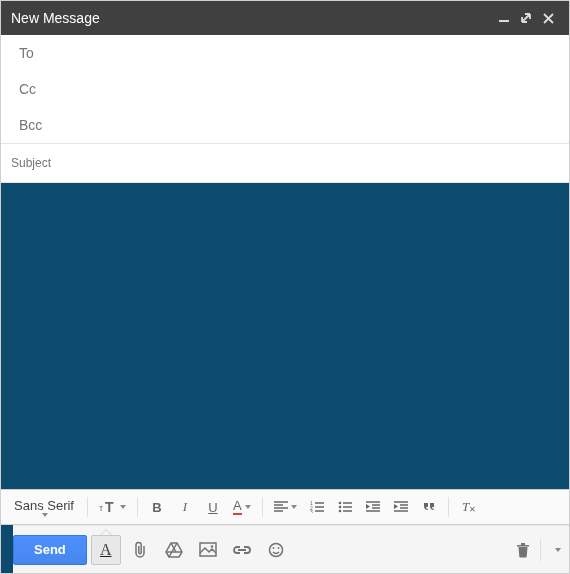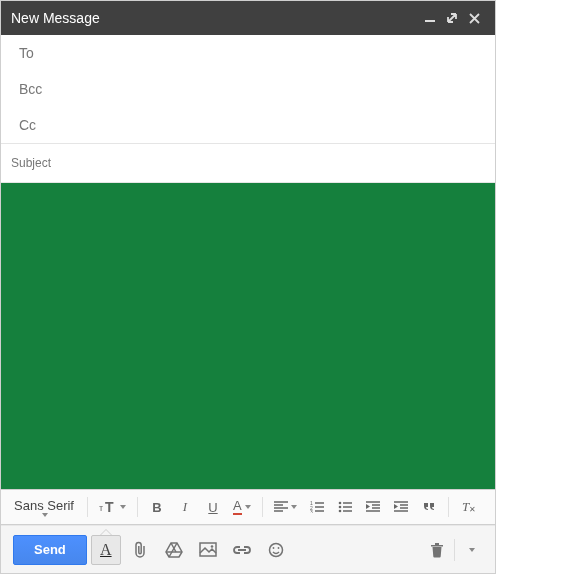--- a/index.html
+++ b/index.html
@@ -1,34 +1,34 @@
 <!DOCTYPE html>
 <html><head>
 <meta charset="utf-8">
 <style>
   * { box-sizing: border-box; margin: 0; padding: 0; }
   body { font-family: Arial, sans-serif; background: #fff; width: 570px; height: 574px; overflow: hidden; position: relative; }
-  .compose { width: 496px; height: 574px; background: #15803d; border: 1px solid #cfcfcf; display: flex; flex-direction: column; }
+  .compose { width: 570px; height: 574px; background: #0c4a6e; border: 1px solid #cfcfcf; display: flex; flex-direction: column; }
   .header { background: #404040; color: #fff; height: 34px; display: flex; align-items: center; padding: 0 10px; font-size: 14px; }
   .header .title { flex: 1; font-weight: normal; }
   .header .wicon { width: 22px; text-align: center; color: #dcdcdc; cursor: pointer; font-size: 13px; }
   .header .wicon svg { display: block; margin: 0 auto; }
   .fields { background: #fff; }
   .field-row { padding: 10px 18px; color: #777; font-size: 14px; display: flex; align-items: center; }
   .field-row input { border: none; outline: none; font-size: 12px; color: #222; width: 100%; }
   .field-row input::placeholder { color: #777; }
   .divider { border: none; border-top: 1px solid #e5e5e5; }
   .body-area { flex: 1; padding: 6px 8px; }
   .body-area .editor { width: 100%; height: 100%; border: none; outline: none; resize: none; font-size: 13px; }
   .format-bar { border-top: 1px solid #cfcfcf; border-bottom: 1px solid #cfcfcf; background: #fafafa; height: 36px; display: flex; align-items: center; padding: 0 6px; gap: 2px; position: relative; }
   .fbtn { height: 26px; min-width: 26px; padding: 0 4px; display: flex; align-items: center; justify-content: center; color: #666; cursor: pointer; border: 1px solid transparent; border-radius: 2px; font-size: 13px; }
   .fbtn .caret { margin-left: 3px; }
   .font-sel { font-size: 13px; color: #444; padding: 0 6px; flex-direction: column; }
   .sep { width: 1px; height: 20px; background: #e0e0e0; margin: 0 4px; }
-  .action-bar { height: 48px; display: flex; align-items: center; padding: 0 12px; background: #f5f5f5; border-top: 1px solid #e8e8e8; }
+  .action-bar { height: 48px; display: flex; align-items: center; padding: 0 0; background: #f5f5f5; border-top: 1px solid #e8e8e8; margin-left: 12px; }
   .send-btn { background: #4d90fe; background: linear-gradient(#4d90fe,#4787ed); color: #fff; border: 1px solid #3079ed; font-weight: bold; font-size: 13px; padding: 0 20px; height: 30px; border-radius: 2px; cursor: pointer; }
   .abtn { width: 30px; height: 30px; display: flex; align-items: center; justify-content: center; color: #737373; cursor: pointer; border-radius: 2px; margin-left: 4px; position: relative; }
   .abtn.active { background: #e8e8e8; border: 1px solid #c6c6c6; }
   .abtn.active::before { content:""; position:absolute; top:-7px; left:50%; transform:translateX(-50%); width:0; height:0; border-left:6px solid transparent; border-right:6px solid transparent; border-bottom:6px solid #cfcfcf; }
   .abtn.active::after { content:""; position:absolute; top:-6px; left:50%; transform:translateX(-50%); width:0; height:0; border-left:5px solid transparent; border-right:5px solid transparent; border-bottom:5px solid #f5f5f5; }
   .spacer { flex: 1; }
   .caret { width: 0; height: 0; border-left: 3px solid transparent; border-right: 3px solid transparent; border-top: 4px solid #888; display: inline-block; }
   .ul-a { font-family: "Times New Roman", serif; font-size: 16px; color: #444; text-decoration: underline; text-decoration-color: #222; }
   .red-under { border-bottom: 2px solid #d14836; padding-bottom: 1px; line-height: 1; display:inline-block; }
 </style>
@@ -54,24 +54,24 @@
           <path d="M1 1 L10 10 M10 1 L1 10"></path>
         </svg>
     </div>
   </div>
 
   <div class="fields">
     <div class="field-row">
       <span>To</span>
     </div>
     <div class="field-row">
+      <span>Cc</span>
+    </div>
+    <div class="field-row">
       <span>Bcc</span>
-    </div>
-    <div class="field-row">
-      <span>Cc</span>
     </div>
     <hr class="divider">
     <div class="field-row" style="padding:12px 10px;">
       <input type="text" placeholder="Subject" style="">
     </div>
     <hr class="divider">
   </div>
 
   <div class="body-area">
     <div class="editor" contenteditable="true" style=""></div>

